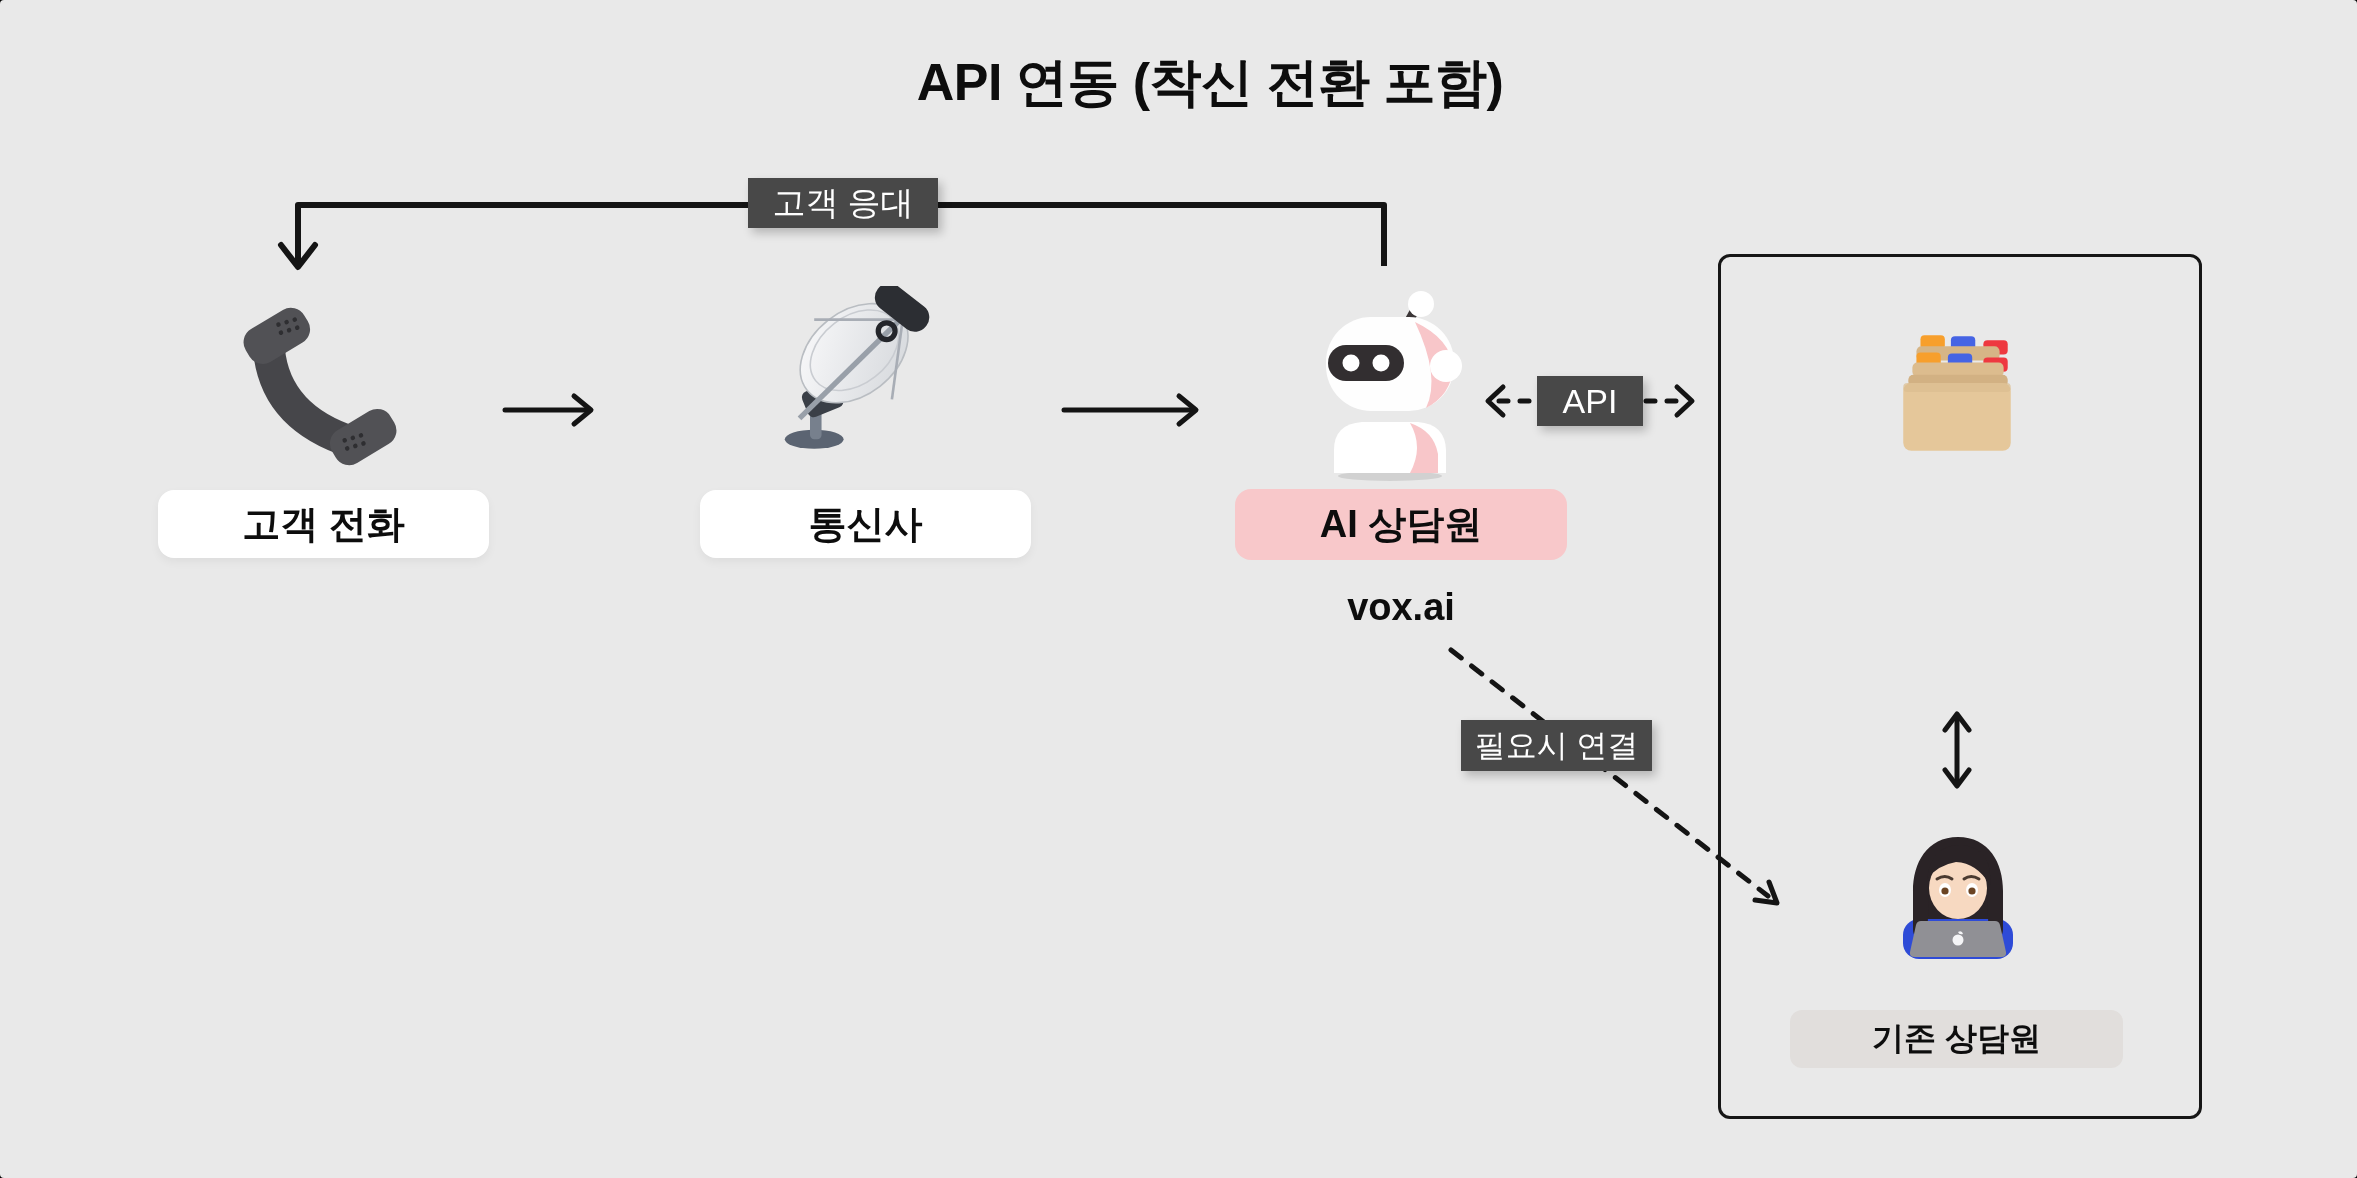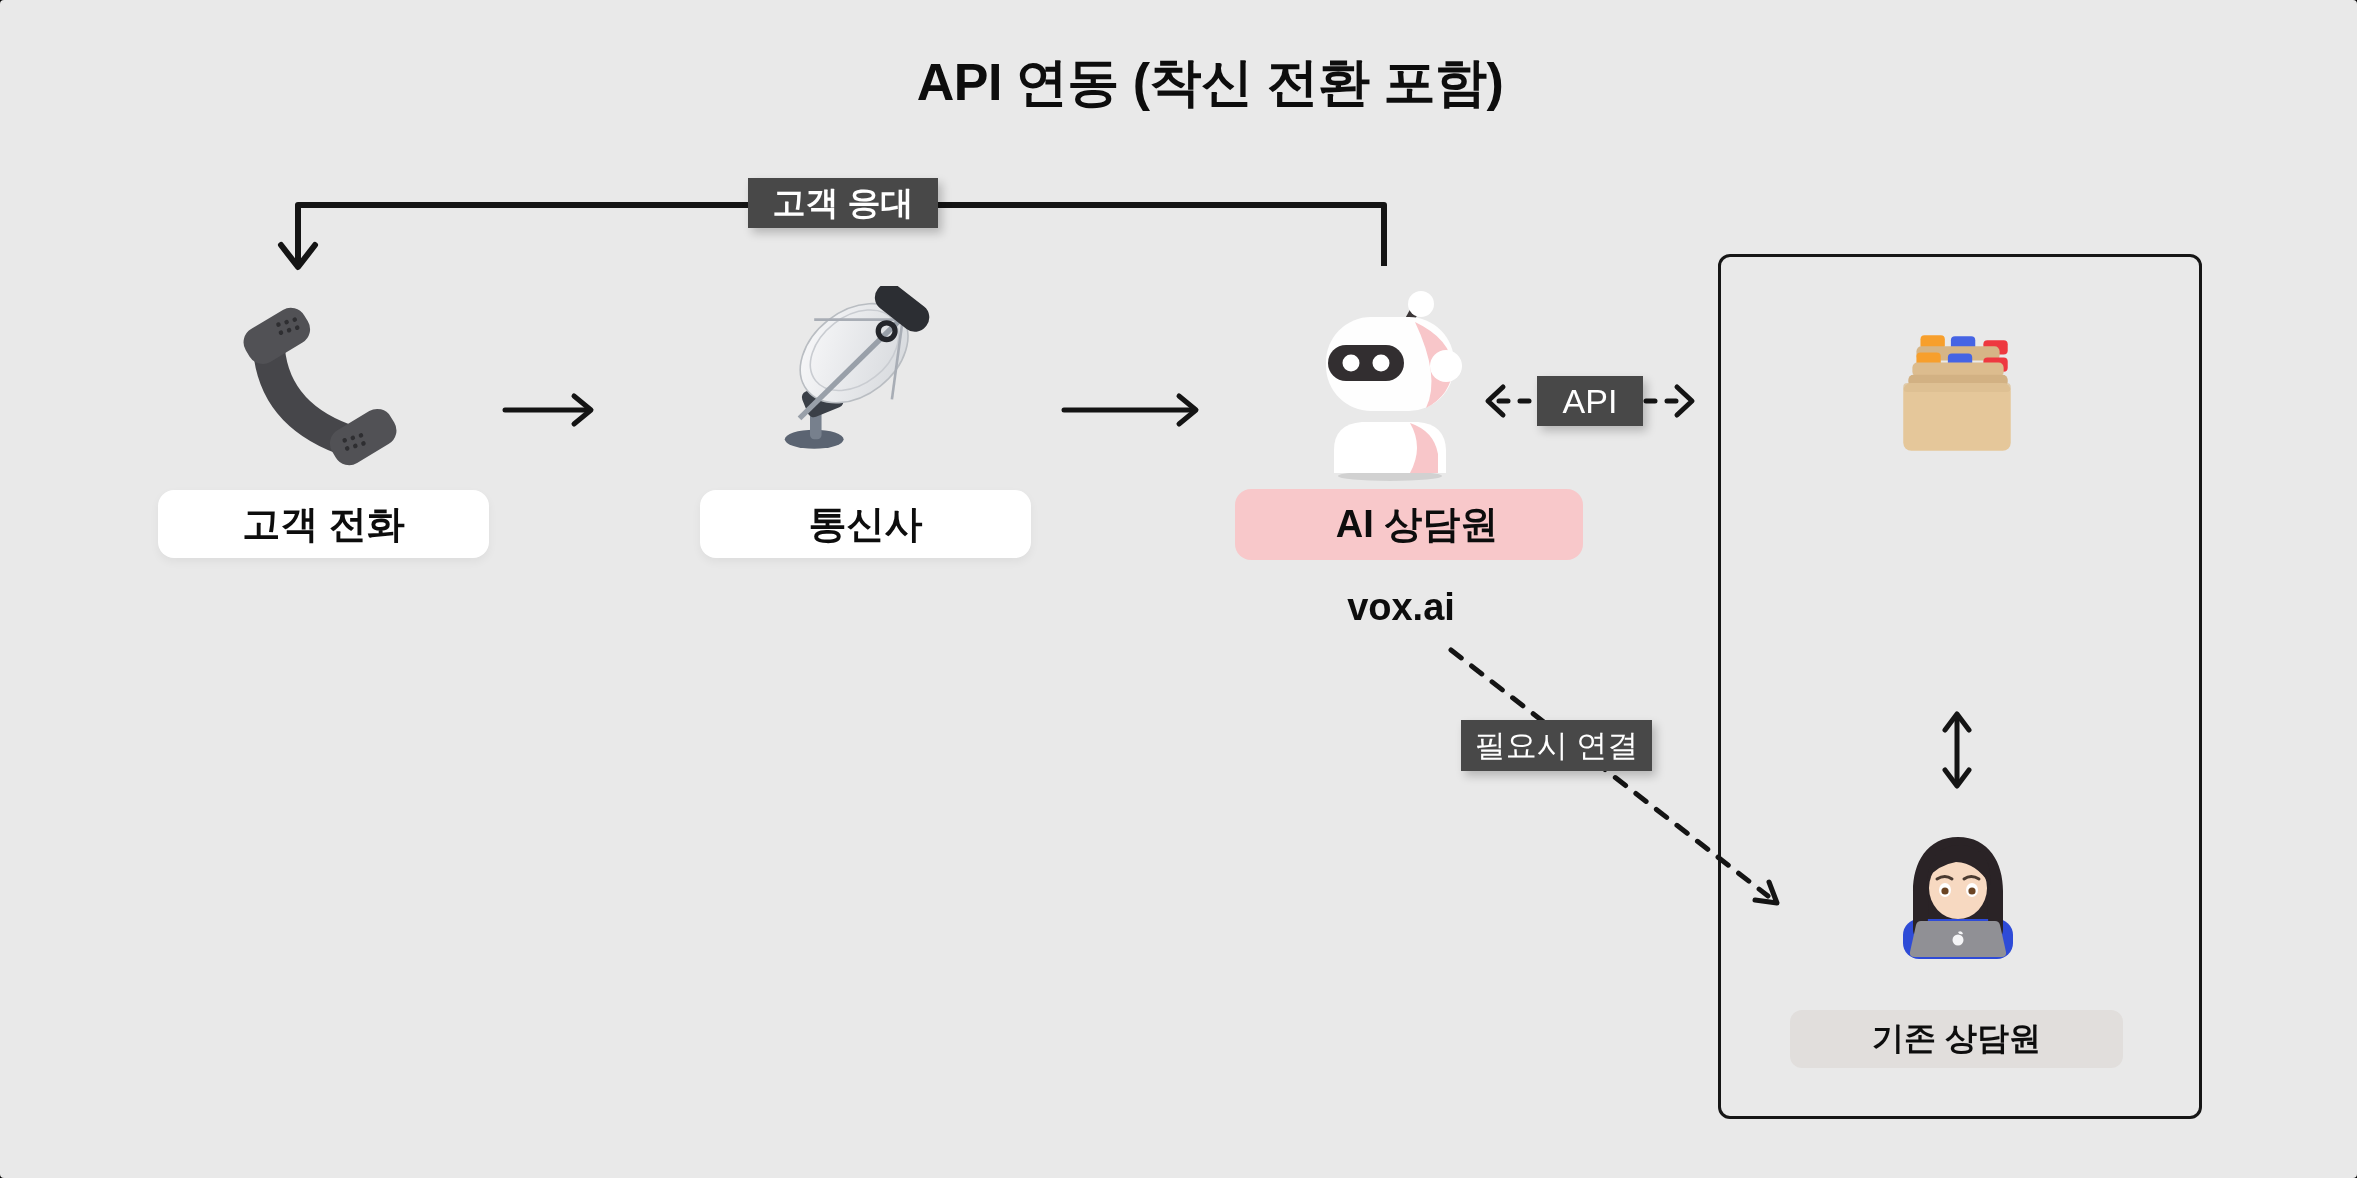--- a/index.html
+++ b/index.html
@@ -60,21 +60,21 @@
         <line x1="1451" y1="650" x2="1768" y2="896" stroke-dasharray="13 13"></line>
         <path d="M1755 900 L1777 903 L1769 882"></path>
       </g>
       <g stroke-width="5">
         <line x1="1957" y1="717" x2="1957" y2="783"></line>
         <path d="M1945 730 L1957 714 L1969 730"></path>
         <path d="M1945 770 L1957 786 L1969 770"></path>
       </g>
     </svg>
 
-    <div class="edge-label" style="left:748px;top:178px;width:190px;height:50px;font-size:33px;font-weight:bold;">고객 응대</div>
+    <div class="edge-label" style="left:748px;top:178px;width:190px;height:50px;font-size:33px;">고객 응대</div>
     <div class="edge-label" style="left:1537px;top:376px;width:106px;height:50px;font-size:34px;">API</div>
     <div class="edge-label" style="left:1461px;top:720px;width:191px;height:51px;font-size:31px;">필요시 연결</div>
 
     <div class="icon" style="left:238px;top:302px;width:165px;height:165px;">
       <svg viewBox="0 0 160 160">
         <path d="M30 46 Q36 112 111 136" stroke="#46464a" stroke-width="31" fill="none" stroke-linecap="round"></path>
         <g transform="rotate(-31 36 32)">
           <rect x="4" y="15" width="66" height="37" rx="15" fill="#515155"></rect>
           <g fill="#2e2e31">
             <circle cx="44" cy="25" r="2.2"></circle>
@@ -173,20 +173,20 @@
         <ellipse cx="79" cy="59" rx="6" ry="7" fill="#ffffff"></ellipse>
         <circle cx="79" cy="60" r="3.6" fill="#6b4423"></circle>
         <path d="M28 90 L102 90 Q106 90 107 94 L113 121 Q114 126 108 126 L22 126 Q16 126 17 121 L23 94 Q24 90 28 90 Z" fill="#909095"></path>
         <circle cx="65" cy="109" r="5.5" fill="#f5f5f7"></circle>
         <path d="M65 101 Q69 99 70 103 Q66 104 65 101 Z" fill="#f5f5f7"></path>
       </svg>
     </div>
 
     <div class="node-label white" style="left:158px;top:490px;width:331px;height:68px;">고객 전화</div>
     <div class="node-label white" style="left:688px;top:490px;width:331px;height:68px;margin-left:12px;">통신사</div>
-    <div class="node-label pink" style="left:1235px;top:489px;width:332px;height:71px;padding-left:16px;">AI 상담원</div>
+    <div class="node-label pink" style="left:1235px;top:489px;width:332px;height:71px;">AI 상담원</div>
     <div class="brand" style="left:1235px;top:578px;width:332px;margin-top:8px;">vox.ai</div>
 
 
     <div class="node-label grey" style="left:1790px;top:1010px;width:333px;height:58px;border-radius:12px;font-size:32px;">기존 상담원</div>
 
   </div>
 </div>
 
 </body></html>

